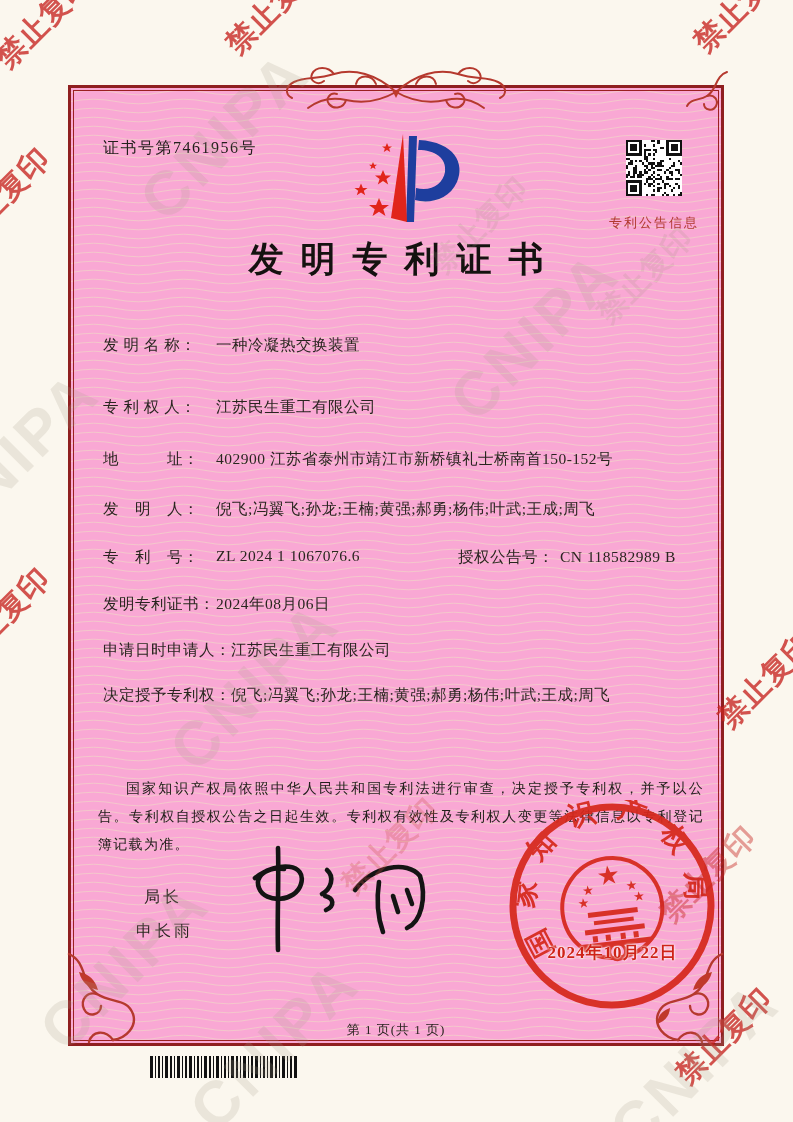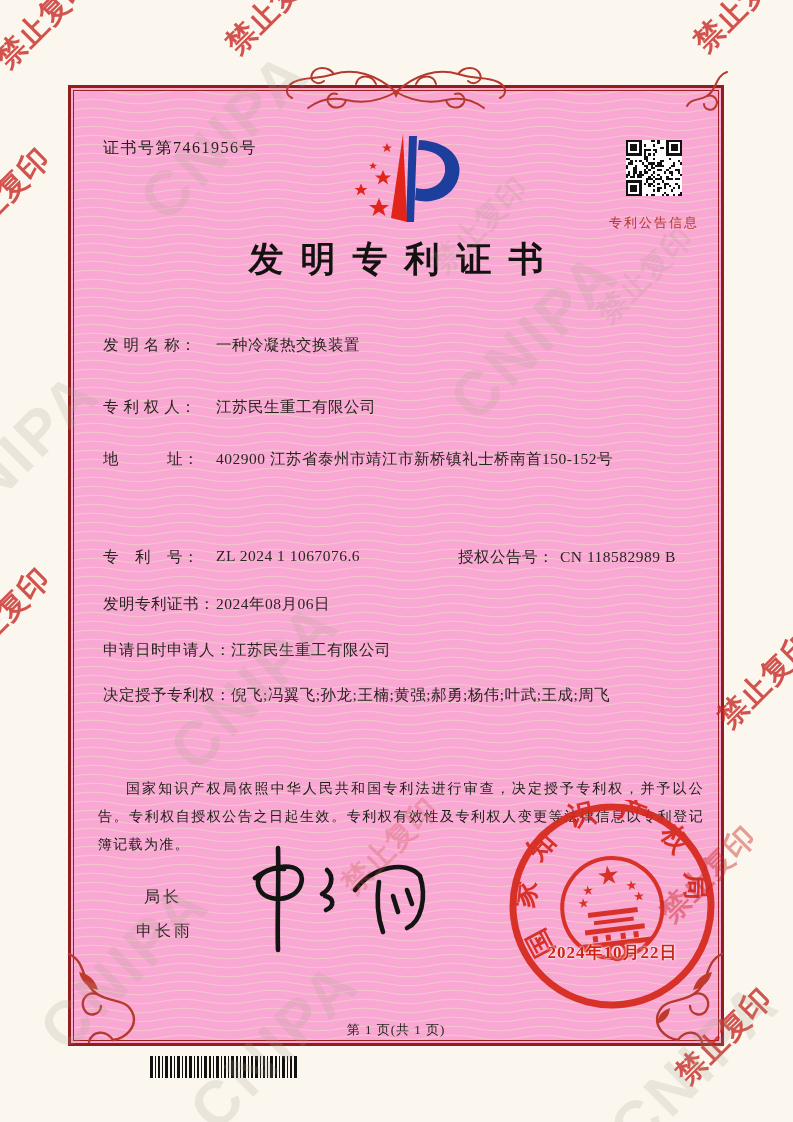--- a/index.html
+++ b/index.html
@@ -300,20 +300,23 @@
 
     <div class="row r1">
       <span class="label">发 明 名 称：</span><span class="value">一种冷凝热交换装置</span>
     </div>
     <div class="row r2">
       <span class="label">专 利 权 人：</span><span class="value">江苏民生重工有限公司</span>
     </div>
     <div class="row r3">
       <span class="label">地　　　址：</span><span class="value">402900 江苏省泰州市靖江市新桥镇礼士桥南首150-152号</span>
     </div>
+    <div class="row r4">
+      <span class="label">发　明　人：</span><span class="value">倪飞;冯翼飞;孙龙;王楠;黄强;郝勇;杨伟;叶武;王成;周飞</span>
+    </div>
     <div class="row r5">
       <span class="label">专　利　号：</span><span class="value">ZL 2024 1 1067076.6</span>
       <span class="rcol">
         <span class="rlabel">授权公告号：</span><span class="value">CN 118582989 B</span>
       </span>
     </div>
     <div class="row r6">
       <span class="label">发明专利证书：</span><span class="value">2024年08月06日</span>
     </div>
     <div class="row r7">

